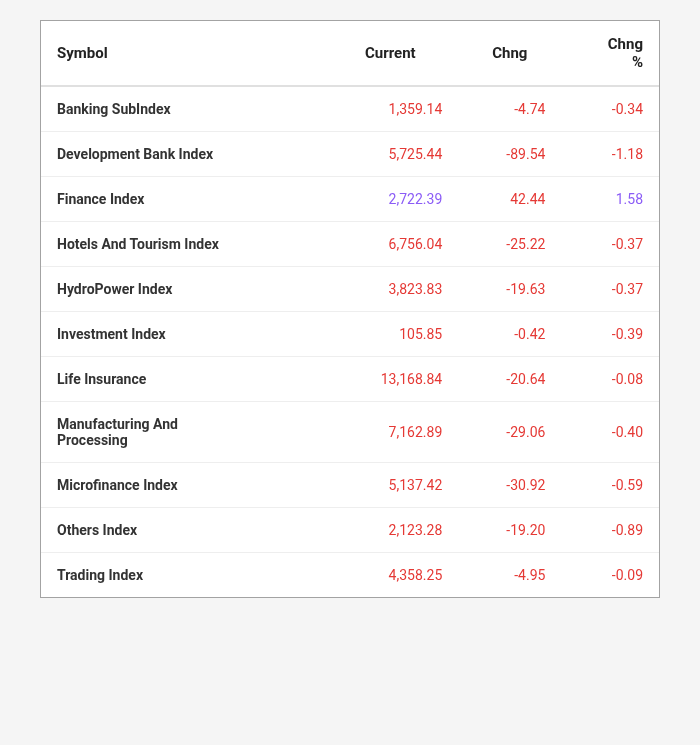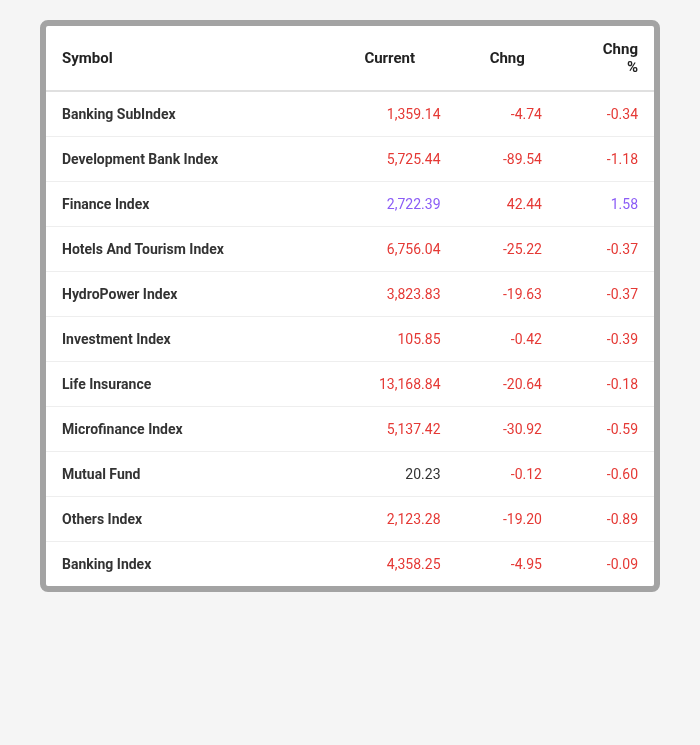--- a/index.html
+++ b/index.html
@@ -13,22 +13,22 @@
       font-family: -apple-system, BlinkMacSystemFont, 'Segoe UI', Roboto, sans-serif;
       display: flex;
       justify-content: center;
       align-items: flex-start;
       min-height: 745px;
       padding: 20px;
     }
 
     .table-container {
       background: #ffffff;
-      border: 6px solid #a3a3a3;
-      border-radius: 8px;
+      border: 1px solid #a3a3a3;
+      border-radius: 0;
       width: 620px;
       overflow: hidden;
     }
 
     table {
       width: 100%;
       border-collapse: collapse;
     }
 
     thead tr {
@@ -134,41 +134,42 @@
         <tr>
           <td class="symbol" style="white-space: pre-line;">Investment Index</td>
           <td class="num red">105.85</td>
           <td class="num red">-0.42</td>
           <td class="num red">-0.39</td>
         </tr>
         <tr>
           <td class="symbol" style="white-space: pre-line;">Life Insurance</td>
           <td class="num red">13,168.84</td>
           <td class="num red">-20.64</td>
-          <td class="num red">-0.18</td>
+          <td class="num red">-0.08</td>
+        </tr>
+        <tr>
+          <td class="symbol" style="white-space: pre-line;">Manufacturing And
+Processing</td>
+          <td class="num red">7,162.89</td>
+          <td class="num red">-29.06</td>
+          <td class="num red">-0.40</td>
         </tr>
         <tr>
           <td class="symbol" style="white-space: pre-line;">Microfinance Index</td>
           <td class="num red">5,137.42</td>
           <td class="num red">-30.92</td>
           <td class="num red">-0.59</td>
         </tr>
         <tr>
-          <td class="symbol" style="white-space: pre-line;">Mutual Fund</td>
-          <td class="num">20.23</td>
-          <td class="num red">-0.12</td>
-          <td class="num red">-0.60</td>
-        </tr>
-        <tr>
           <td class="symbol" style="white-space: pre-line;">Others Index</td>
           <td class="num red">2,123.28</td>
           <td class="num red">-19.20</td>
           <td class="num red">-0.89</td>
         </tr>
         <tr>
-          <td class="symbol" style="white-space: pre-line;">Banking Index</td>
+          <td class="symbol" style="white-space: pre-line;">Trading Index</td>
           <td class="num red">4,358.25</td>
           <td class="num red">-4.95</td>
           <td class="num red">-0.09</td>
         </tr>
       </tbody>
   </table>
 </div>
 
 </body></html>

